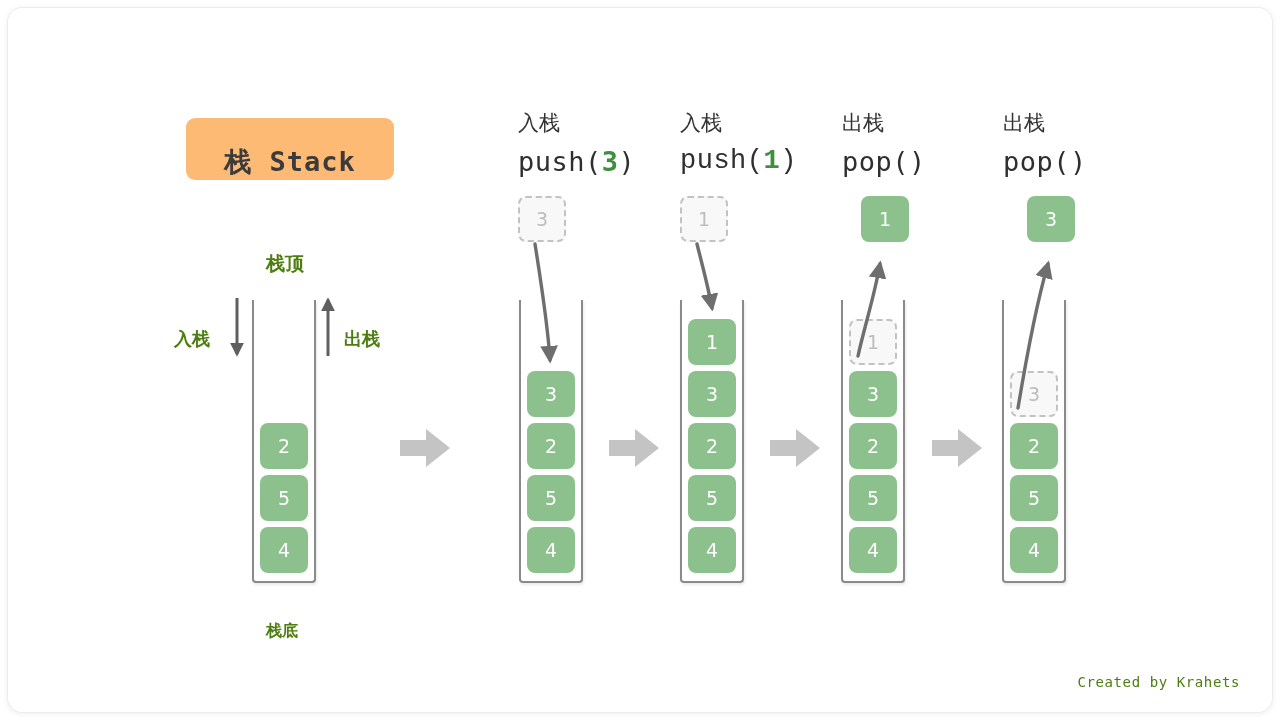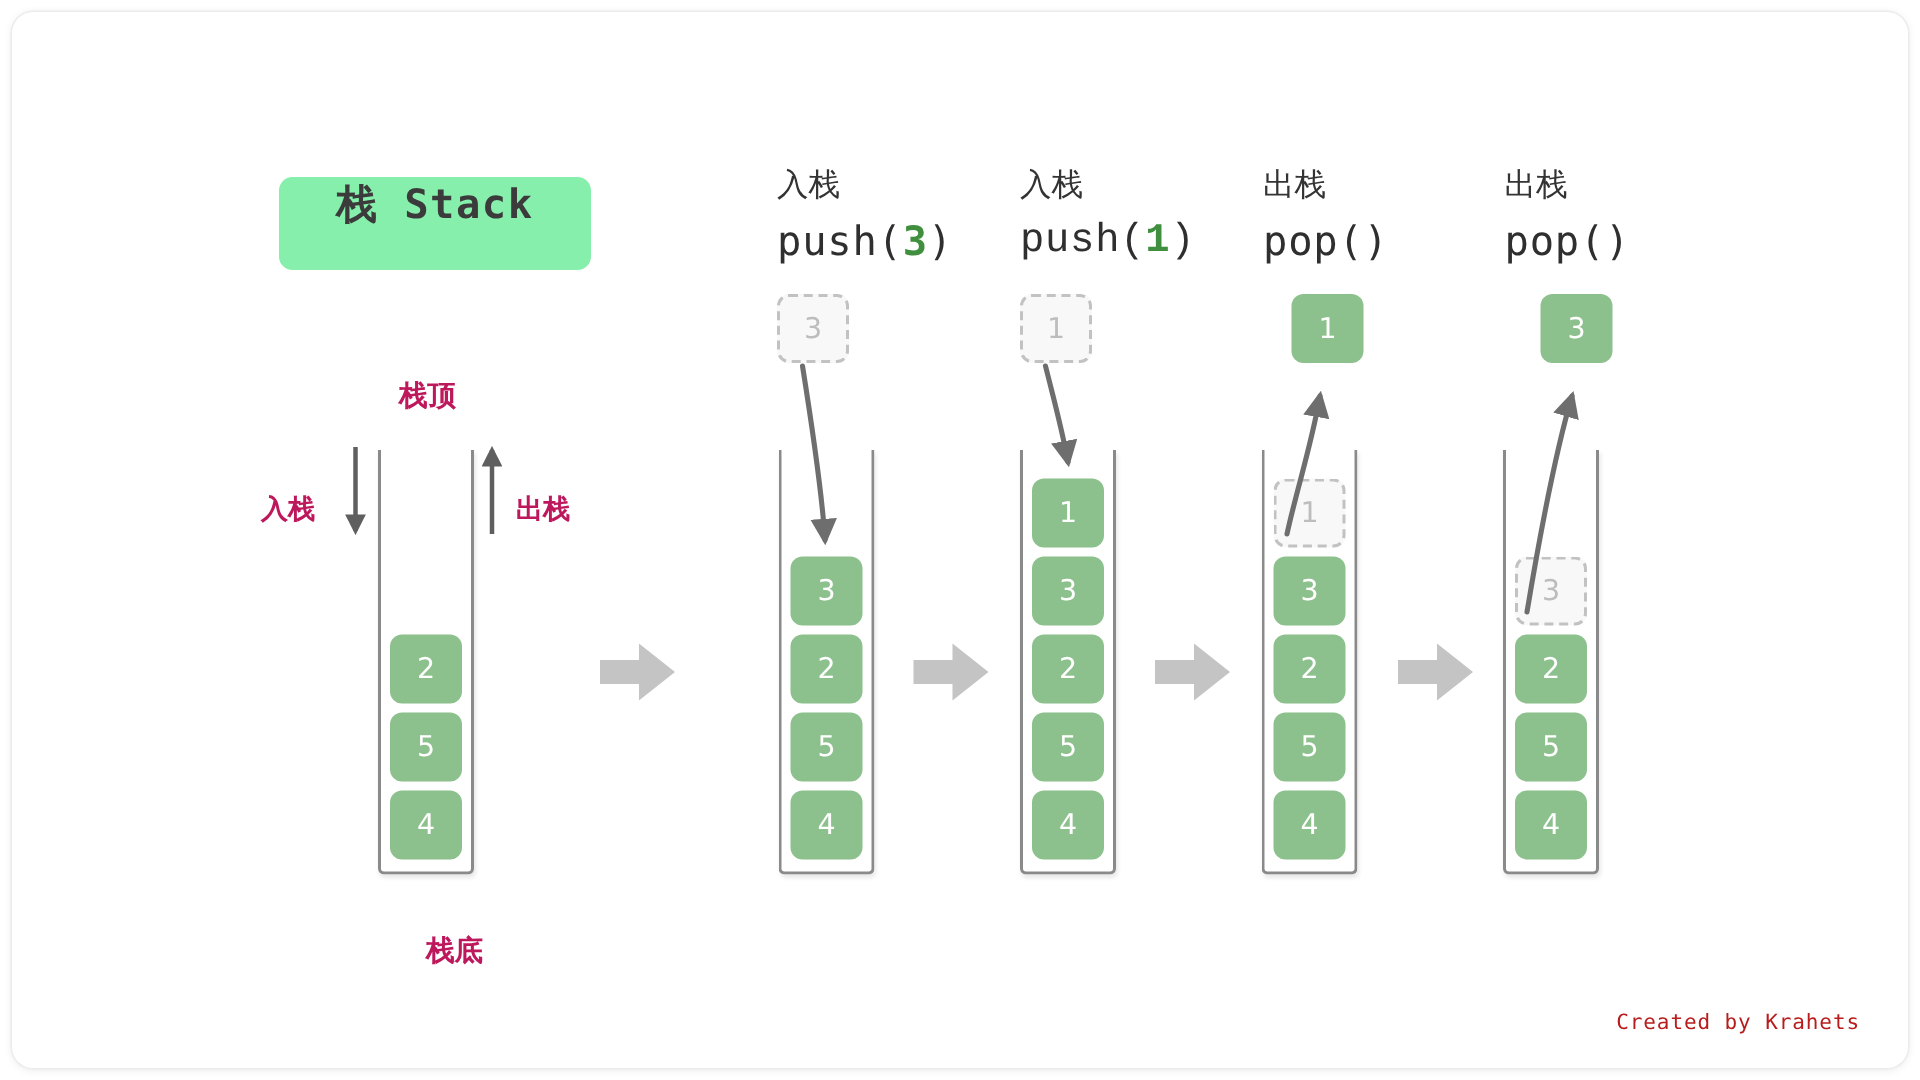--- a/index.html
+++ b/index.html
@@ -25,42 +25,42 @@
     overflow: hidden;
   }
 
   
   #title-chip {
     position: absolute;
     left: 178px;
     top: 110px;
     width: 208px;
     height: 62px;
-    background: #86efac;
+    background: #fdba74;
     border-radius: 9px;
     display: flex;
-    align-items: flex-start;
+    align-items: flex-end;
     justify-content: center;
   }
   #title-chip .t {
     font-family: "DejaVu Sans Mono", "Liberation Mono", monospace;
     font-size: 27px;
     font-weight: bold;
     color: #3b3b3b;
     letter-spacing: 1px;
     white-space: pre;
   }
 
   
   .abs { position: absolute; white-space: pre; }
 
   .cjk-bold {
     font-family: "DejaVu Sans", "Liberation Sans", sans-serif;
     font-weight: bold;
-    color: #be185d;
+    color: #4d7c0f;
   }
   .hdr-cjk {
     font-family: "DejaVu Sans", "Liberation Sans", sans-serif;
     font-size: 21px;
     color: #333333;
   }
   .hdr-code {
     font-family: "DejaVu Sans Mono", "Liberation Mono", monospace;
     font-size: 27px;
     color: #2f2f2f;
@@ -107,21 +107,21 @@
     color: #bdbdbd;
   }
 
   
   #watermark {
     position: absolute;
     right: 32px;
     bottom: 22px;
     font-family: "DejaVu Sans Mono", "Liberation Mono", monospace;
     font-size: 14px;
-    color: #b91c1c;
+    color: #4d7c0f;
     letter-spacing: 0.6px;
     white-space: pre;
   }
 
   svg.overlay {
     position: absolute;
     left: 0; top: 0;
     width: 1264px;
     height: 704px;
     pointer-events: none;
@@ -131,21 +131,21 @@
 <body>
 
 <div id="card">
 
   <div id="title-chip">
     <span class="t">栈 Stack</span>
   </div>
 
   <div class="abs cjk-bold" style="left:258px; top:243px; font-size:19px;">栈顶</div>
 
-  <div class="abs cjk-bold" style="left:276px; top:613px; font-size:19px;">栈底</div>
+  <div class="abs cjk-bold" style="left:258px; top:613px; font-size:16px;">栈底</div>
 
   <div class="abs cjk-bold" style="left:166px; top:319px; font-size:18px;">入栈</div>
 
   <div class="abs cjk-bold" style="left:336px; top:319px; font-size:18px;">出栈</div>
 
   <div class="stack-box" style="left:244px; top:292px; width:64px; height:283px;"></div>
 
   <div class="cell filled" style="left:252px; top:415px;">2</div>
   <div class="cell filled" style="left:252px; top:467px;">5</div>
   <div class="cell filled" style="left:252px; top:519px;">4</div>

